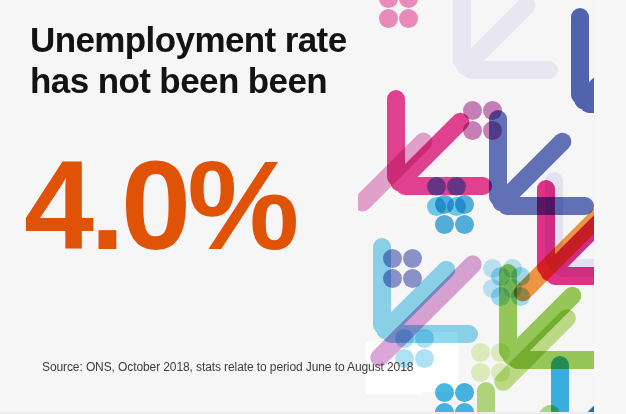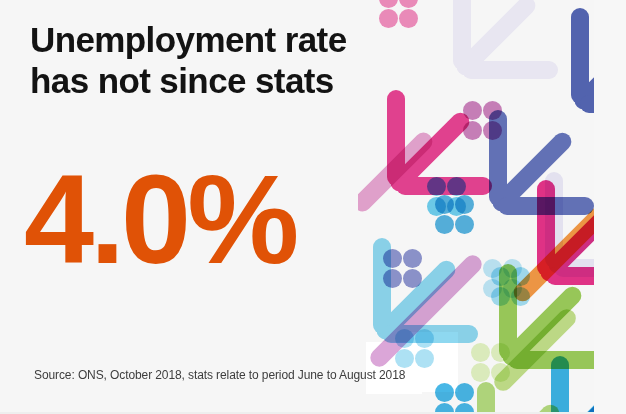--- a/index.html
+++ b/index.html
@@ -55,21 +55,21 @@
     font-weight: 600;
   }
   #headline .strong {
     font-weight: 800;
   }
 
   
   #stat {
     position: absolute;
     left: 24px;
-    top: 157px;
+    top: 143px;
     margin: 0;
     color: #e05206;
     font-size: 126px;
     line-height: 1;
     font-weight: 800;
     letter-spacing: -4px;
     white-space: nowrap;
   }
 
   
@@ -80,21 +80,21 @@
     width: 480px;
   }
   #dept-name {
     margin: 0 0 2px 0;
     color: #1b1b1b;
     font-size: 12.5px;
     font-weight: 800;
     letter-spacing: -0.1px;
   }
   #source-line {
-    margin: 4px;
+    margin: 12px;
     color: #3d3d3d;
     font-size: 12px;
     font-weight: 400;
     letter-spacing: -0.1px;
   }
 </style>
 </head>
 <body>
 
 <div id="card">
@@ -205,21 +205,21 @@
         <use href="#pinwheel" x="96" y="402" fill="#29abe2" opacity="0.85"></use>
       </g>
       <g class="blend">
         <use href="#pinwheel" x="40" y="8" fill="#e8338a" opacity="0.55"></use>
       </g>
     </svg>
   </div>
 
   <h1 id="headline">
     <span>Unemployment rate</span><br>
-    <span>has not since </span><span class="strong">stats</span><br>
+    <span>has not been </span><span class="strong">been</span><br>
   </h1>
 
   <div id="stat">4.0%</div>
 
   <div id="footer">
     <p id="source-line">Source: ONS, October 2018, stats relate to period June to August 2018</p>
   </div>
 
 </div>
 

